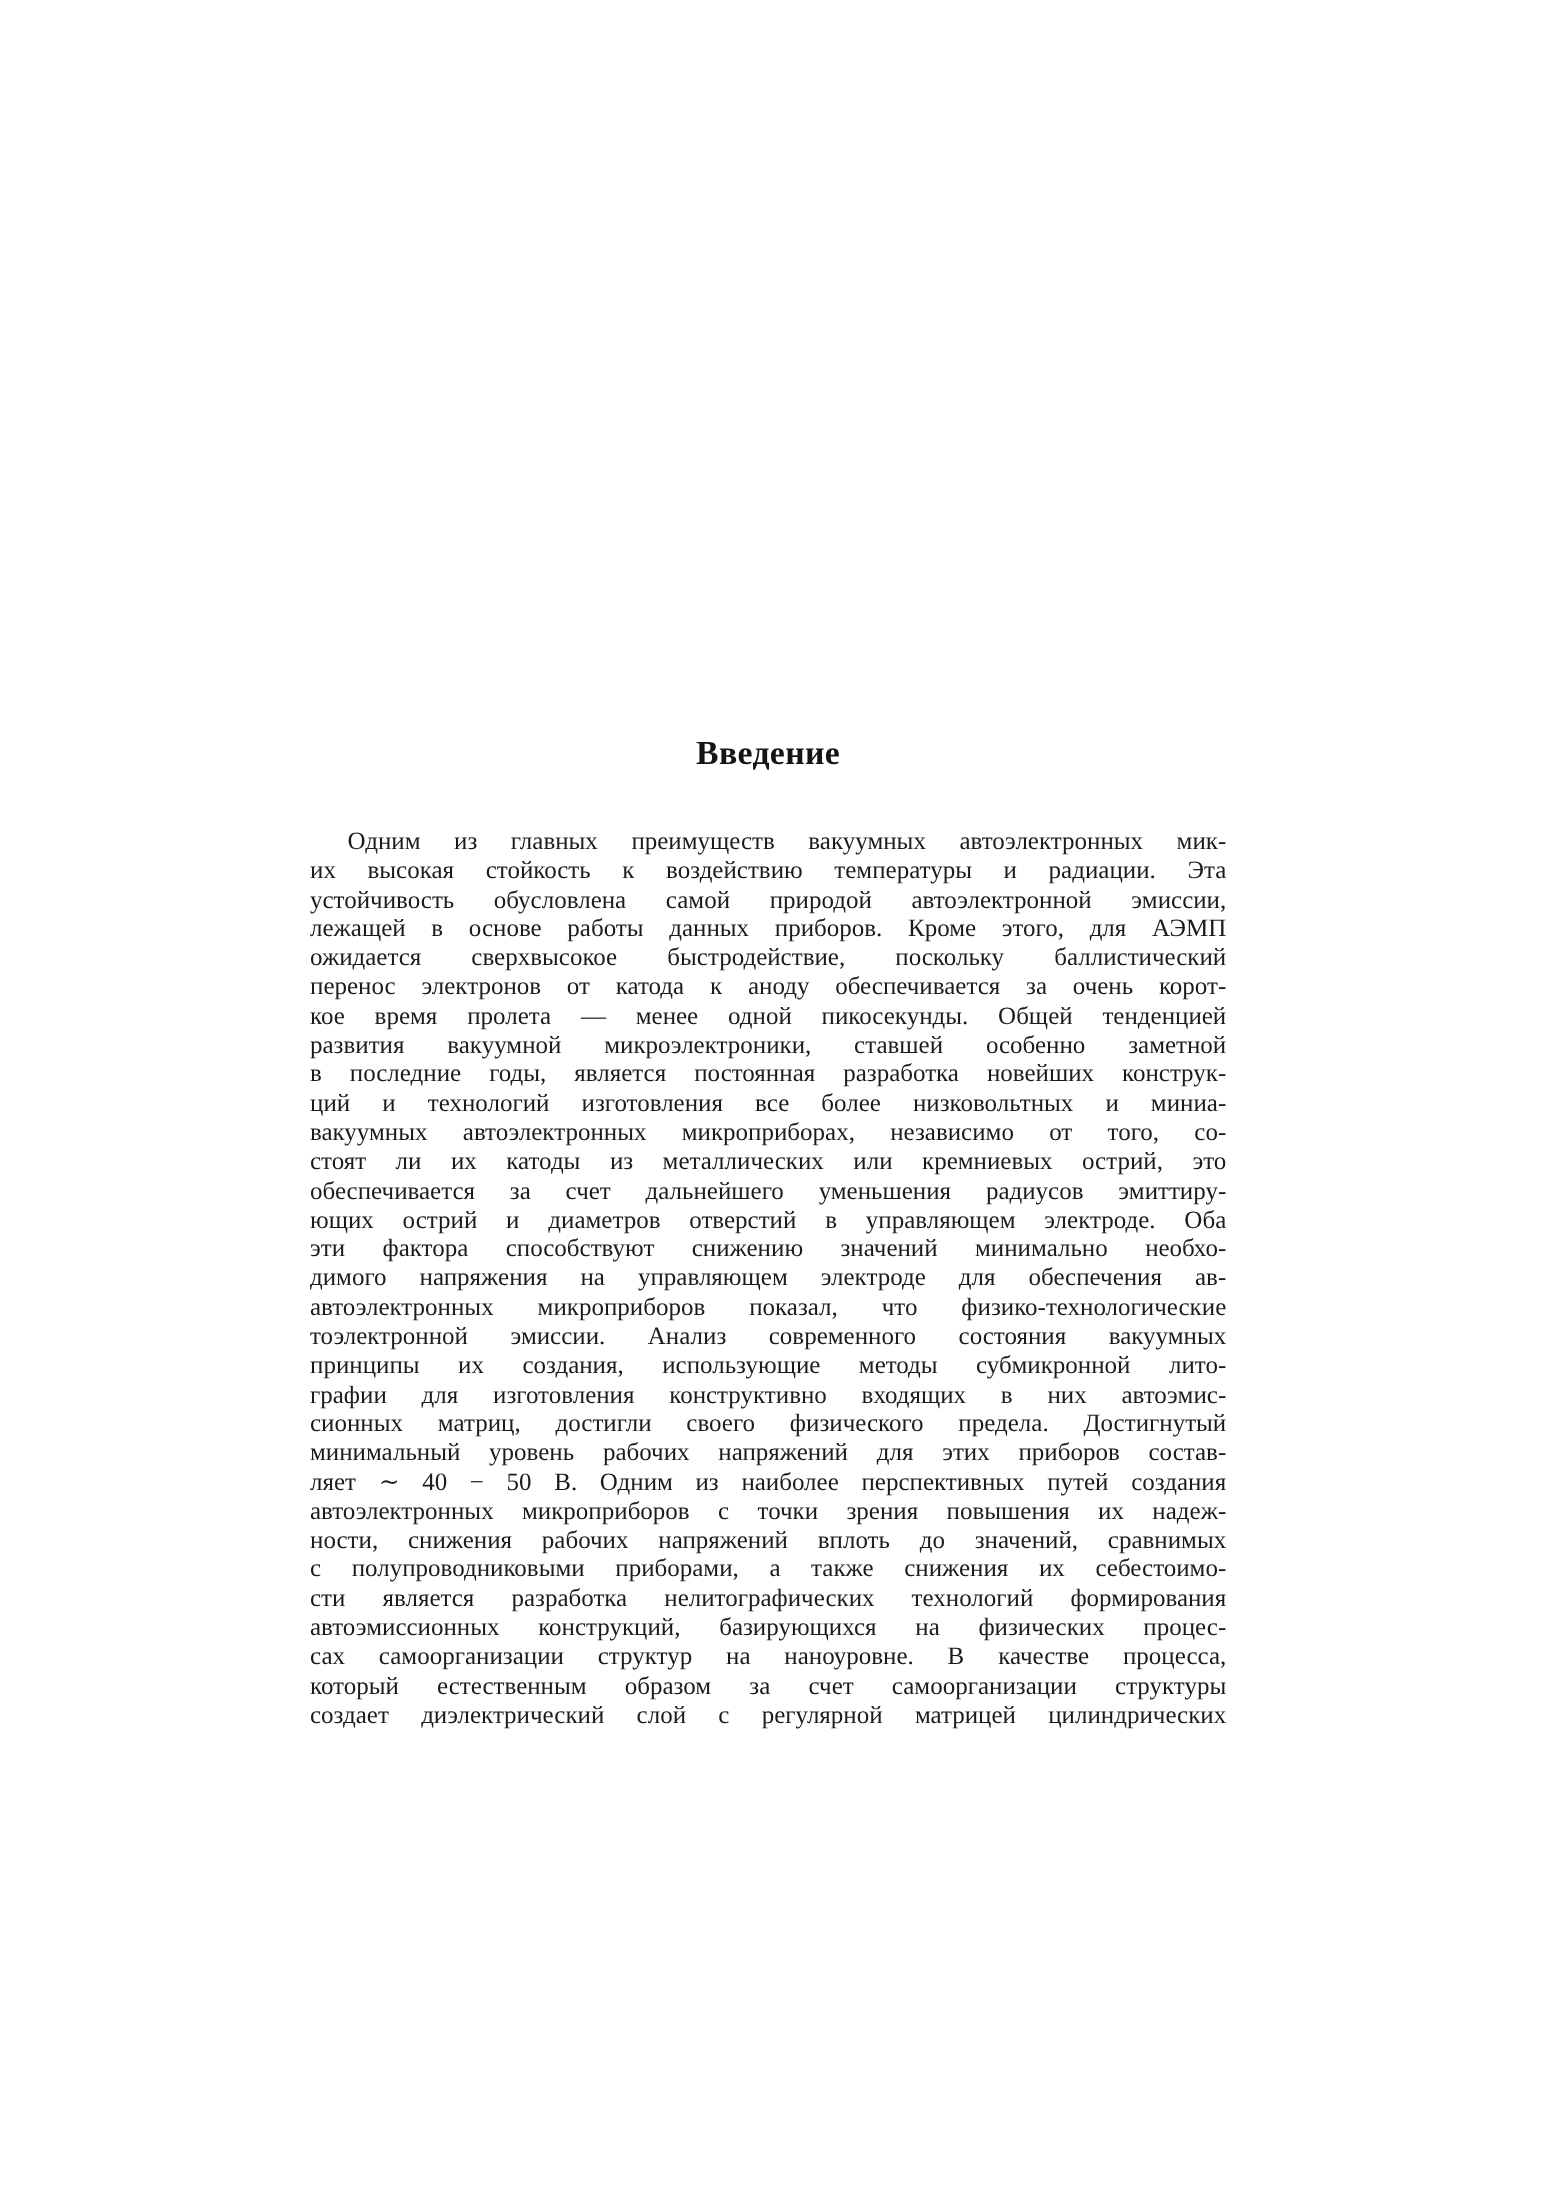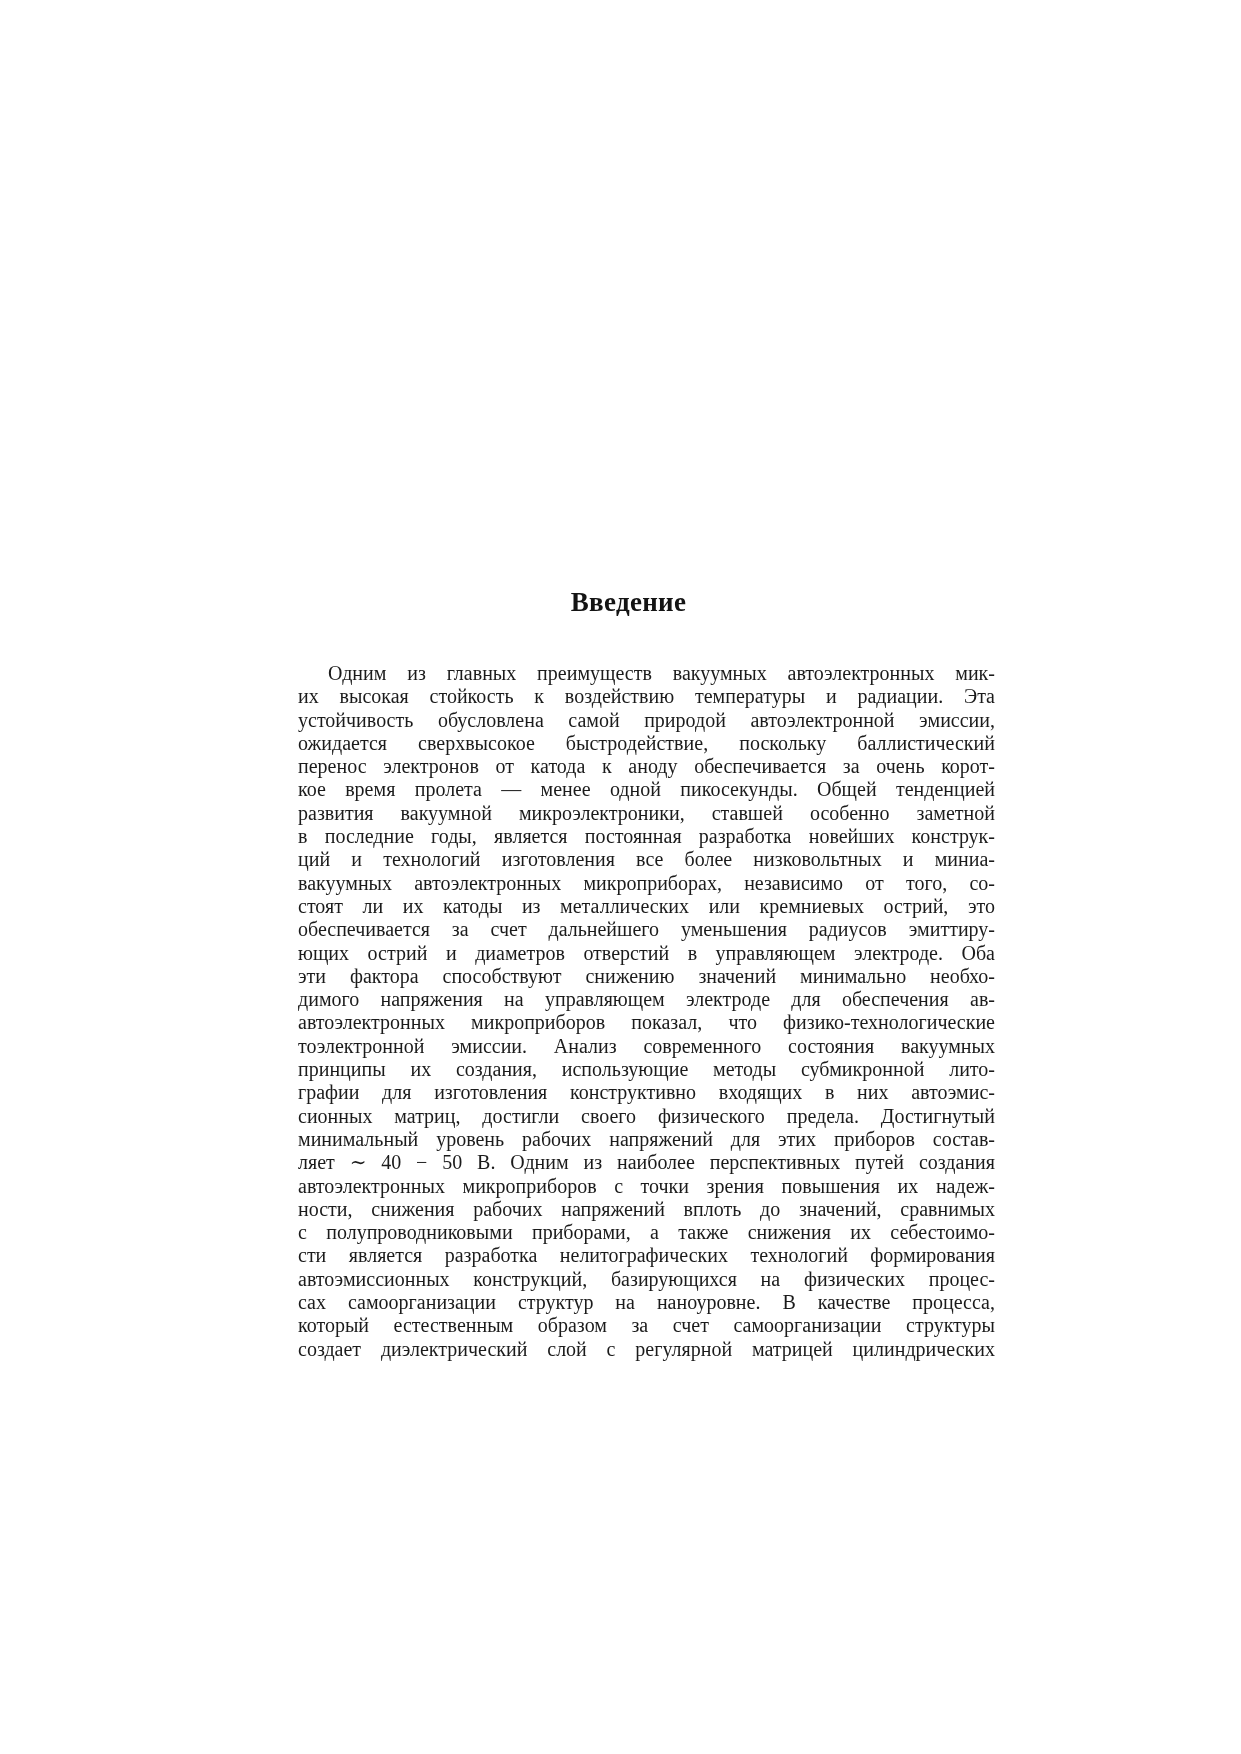--- a/index.html
+++ b/index.html
@@ -11,21 +11,21 @@
     position: relative;
     width: 1241px;
     height: 1754px;
     background: #ffffff;
     overflow: hidden;
     font-family: "Liberation Serif", "DejaVu Serif", serif;
     color: #1b1b1b;
   }
   .content {
     position: absolute;
-    left: 262px;
+    left: 248px;
     top: 586px;
     width: 733px;
   }
   .heading {
     margin: 0;
     font-family: "Liberation Serif", "DejaVu Serif", serif;
     font-size: 27px;
     font-weight: bold;
     line-height: 32px;
     text-align: center;
@@ -38,36 +38,36 @@
     color: #1b1b1b;
   }
   .text-line {
     height: 23.3px;
     line-height: 23.3px;
     text-align: justify;
     
     text-align-last: justify;
     overflow: hidden;
     white-space: normal;
-    margin-left: 36px;
   }
   .text-line.first {
     text-indent: 30px;
   }
 </style>
 </head>
 <body>
 
 <div class="page">
   <div class="content">
     <h1 class="heading">Введение</h1>
     <div class="lines">
       <div class="text-line first">Одним из главных преимуществ вакуумных автоэлектронных мик-</div>
       <div class="text-line">их высокая стойкость к воздействию температуры и радиации. Эта</div>
       <div class="text-line">устойчивость обусловлена самой природой автоэлектронной эмиссии,</div>
+      <div class="text-line">лежащей в основе работы данных приборов. Кроме этого, для АЭМП</div>
       <div class="text-line">ожидается сверхвысокое быстродействие, поскольку баллистический</div>
       <div class="text-line">перенос электронов от катода к аноду обеспечивается за очень корот-</div>
       <div class="text-line">кое время пролета — менее одной пикосекунды. Общей тенденцией</div>
       <div class="text-line">развития вакуумной микроэлектроники, ставшей особенно заметной</div>
       <div class="text-line">в последние годы, является постоянная разработка новейших конструк-</div>
       <div class="text-line">ций и технологий изготовления все более низковольтных и миниа-</div>
       <div class="text-line">вакуумных автоэлектронных микроприборах, независимо от того, со-</div>
       <div class="text-line">стоят ли их катоды из металлических или кремниевых острий, это</div>
       <div class="text-line">обеспечивается за счет дальнейшего уменьшения радиусов эмиттиру-</div>
       <div class="text-line">ющих острий и диаметров отверстий в управляющем электроде. Оба</div>

